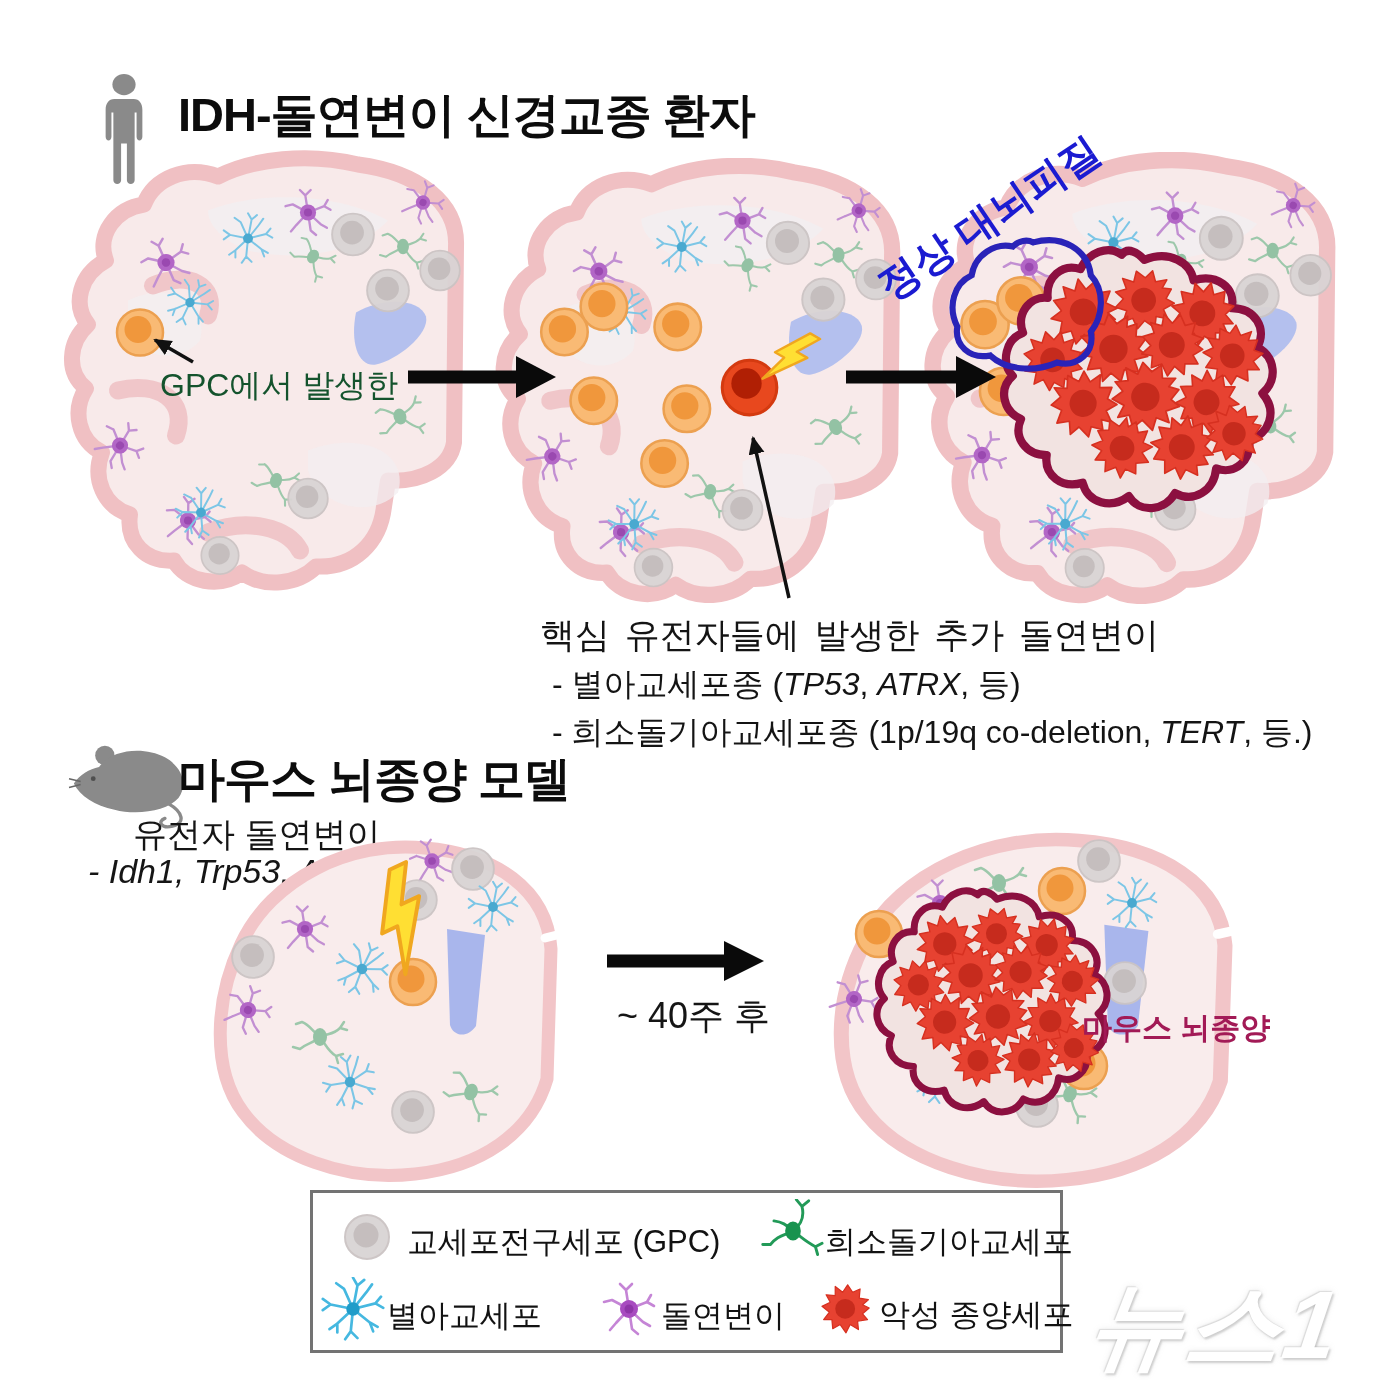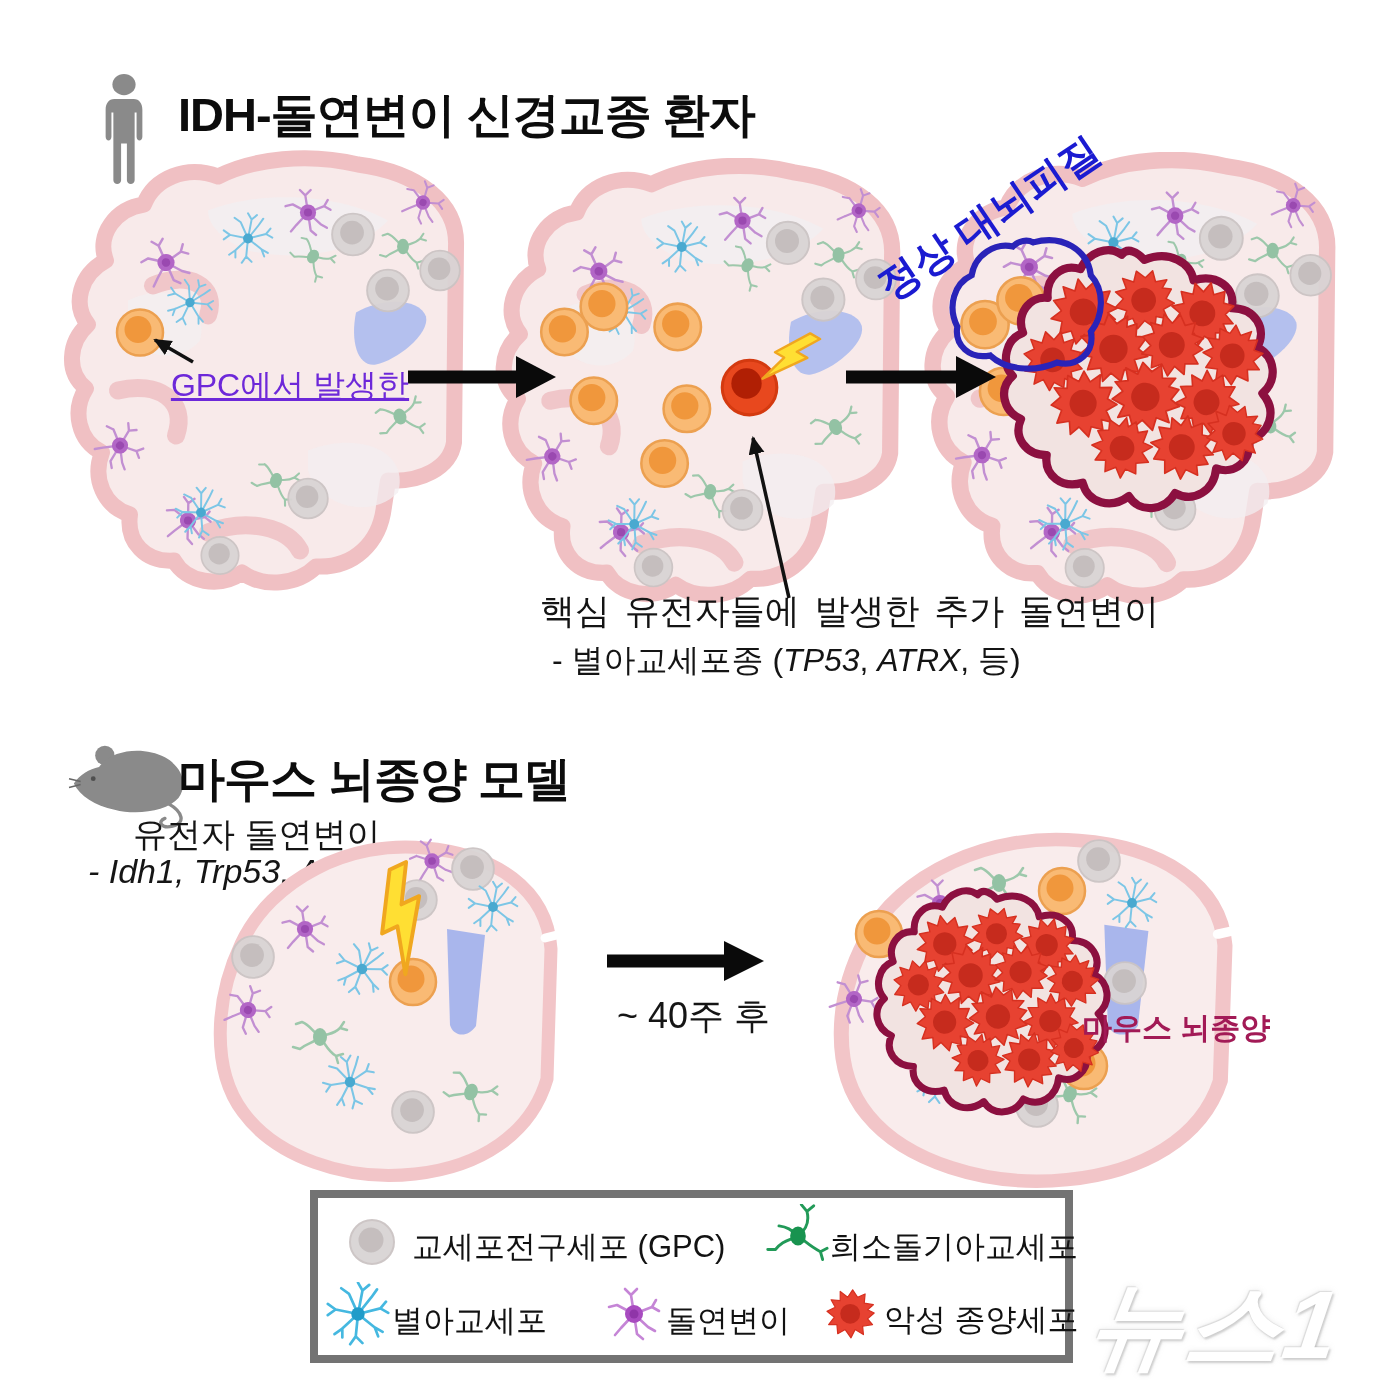--- a/index.html
+++ b/index.html
@@ -1,27 +1,27 @@
 <!DOCTYPE html>
 <html><head>
 <meta charset="utf-8">
 <style>
   html,body{margin:0;padding:0;background:#ffffff;}
   #canvas{position:relative;width:1400px;height:1400px;background:#ffffff;overflow:hidden;
           font-family:"Liberation Sans","DejaVu Sans",sans-serif;color:#111;}
   .abs{position:absolute;}
   .keep-sp{white-space:pre-wrap;}
   .h1{font-size:47px;font-weight:800;letter-spacing:-1px;color:#0c0c0c;}
-  .note{font-size:32px;line-height:1.34;text-align:center;color:#6d28d9;text-decoration:underline;}
+  .note{font-size:32px;line-height:1.34;text-align:left;color:#14532d;}
   .blue-label{font-size:41px;font-weight:800;color:#1b1bd1;transform:rotate(-34deg);transform-origin:left bottom;white-space:nowrap;}
   .magenta{color:#a21a56;font-weight:800;white-space:nowrap;}
-  .mut-head{font-size:35px;color:#141414;word-spacing:5px;white-space:nowrap;}
+  .mut-head{font-size:35px;color:#141414;word-spacing:5px;white-space:nowrap;margin-top:24px;}
   .mut-line{font-size:32px;color:#141414;margin-top:4px;white-space:nowrap;}
   .sub{font-size:34px;color:#151515;white-space:nowrap;}
-  .legend-box{border:8px solid #737373;background:#ffffff;}
+  .legend-box{border:3px solid #737373;background:#ffffff;}
   .legend-label{font-size:31px;color:#121212;white-space:nowrap;}
   .watermark{font-size:96px;font-weight:900;font-style:italic;color:#ffffff;letter-spacing:2px;
              transform:skewX(-8deg);
              text-shadow:2px 2px 2px rgba(150,150,150,.40),-1px -1px 1px rgba(170,170,170,.35),0 0 6px rgba(160,160,160,.25);}
   i{font-style:italic;}
   svg{display:block;}
 </style>
 </head>
 <body>
 
@@ -256,20 +256,21 @@
   <div class="abs note" style="left:160px;top:364px;width:260px">
     <div class="keep-sp">GPC에서 발생한</div>
   </div>
 
   <div class="abs blue-label" style="left:898px;top:258px">정상 대뇌피질</div>
 
 
   <div class="abs" style="left:540px;top:588px">
     <div class="mut-head">핵심 유전자들에 발생한 추가 돌연변이</div>
     <div class="mut-line keep-sp" style="padding-left:12px"><span>- 별아교세포종 (</span><i>TP53</i><span>, </span><i>ATRX</i><span>, 등)</span></div>
+    <div class="mut-line keep-sp" style="padding-left:12px"><span>- 희소돌기아교세포종 (1p/19q co-deletion, </span><i>TERT</i><span>, 등.)</span></div>
   </div>
 
   <svg class="abs" style="left:68px;top:738px" width="126" height="92" viewBox="0 0 130 95">
     <circle cx="38" cy="18" r="10" fill="#8a8a8a"></circle>
     <path d="M6,47 C12,38 22,32 32,30 C44,12 78,8 100,20 C118,30 124,48 114,62 C102,76 70,80 48,74 C28,70 12,60 6,47 Z" fill="#8a8a8a"></path>
     <circle cx="26" cy="42" r="2.5" fill="#4f4f4f"></circle>
     <path d="M104,68 C118,76 122,88 108,91 C96,94 92,86 100,83" stroke="#8a8a8a" stroke-width="3.5" fill="none" stroke-linecap="round"></path>
     <path d="M1,42 L13,45 M1,51 L13,48" stroke="#666" stroke-width="1.6"></path>
   </svg>
   <div class="abs h1" style="left:178px;top:748px">마우스 뇌종양 모델</div>

